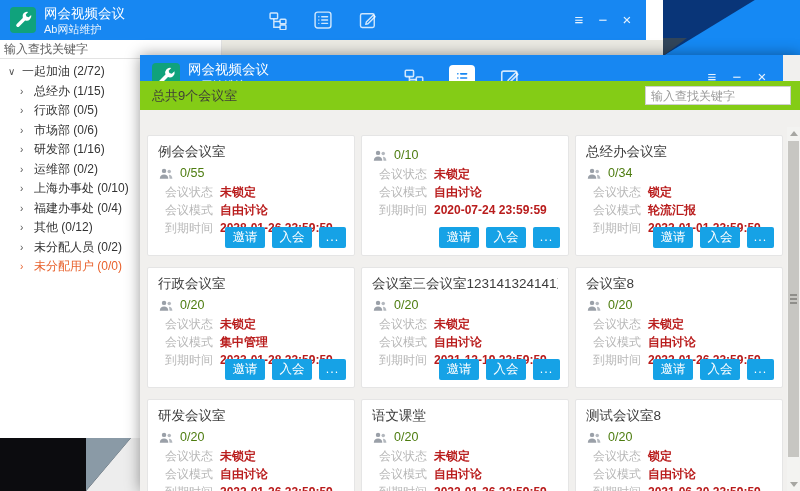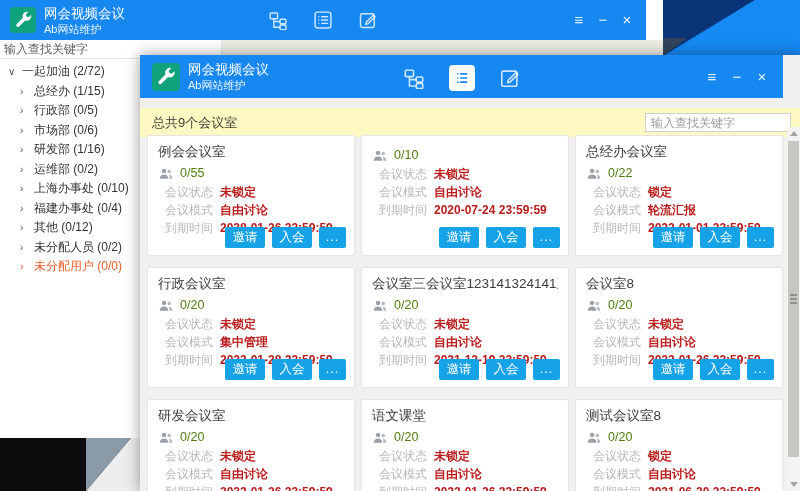--- a/index.html
+++ b/index.html
@@ -50,21 +50,21 @@
   
   .fg-window { position:absolute; left:140px; top:55px; width:660px; height:436px; background:#f1f0ee; box-shadow:0 0 14px rgba(0,0,0,.4); }
   .fg-window .titlebar { height:43px; }
   .fg-window .logo { left:12px; top:8px; width:28px; height:28px; }
   .fg-window .tb-text { left:48px; top:7px; }
   .fg-window .tb-icons { top:10px; gap:24px; }
   .fg-window .tb-icon { width:22px; height:22px; }
   .fg-window .tb-icon.active { width:26px; height:26px; padding:3px; }
   .fg-window .win-controls { right:14px; top:14px; gap:11px; }
   .fg-window .win-btn { width:14px; }
-  .toolbar { position:absolute; left:0; top:53px; width:100%; height:29px; background:#fef9c3; display:flex; align-items:center; }
+  .toolbar { position:absolute; left:0; top:26px; width:100%; height:29px; background:#84cc16; display:flex; align-items:center; }
   .summary { margin-left:12px; font-size:13px; color:#3f3f38; }
   .room-search { position:absolute; right:9px; top:5px; width:146px; height:19px; border:1px solid #cfcfcf; padding:0 5px; font-size:12px; color:#444; outline:none; font-family:inherit; background:#fff; }
   .room-search::placeholder { color:#9a9a9a; opacity:1; }
 
   .room-grid { position:absolute; left:0; top:72px; width:647px; bottom:0; overflow:hidden; padding:8px 0 0 7px; display:grid; grid-template-columns:repeat(3,208px); column-gap:6px; row-gap:11px; align-content:start; }
   .card { width:208px; height:121px; background:#fff; border:1px solid #e5e5e5; border-radius:2px; position:relative; padding:7px 10px; }
   .room-name { font-size:13.5px; color:#3c3c3c; white-space:nowrap; overflow:hidden; }
   .occ-row { display:flex; align-items:center; gap:6px; margin-top:4px; height:16px; }
   .occ-row svg { width:16px; height:13px; }
   .occ-val { font-size:12.5px; color:#4d7c0f; }
@@ -290,21 +290,21 @@
   </div>
       <div class="card">
     <div class="room-name">总经办会议室</div>
     <div class="occ-row">
       <svg viewBox="0 0 24 20" fill="#9aa0a8">
             <circle cx="9" cy="6" r="3.4"></circle>
             <path d="M2.5 17.5c0-3.6 2.9-5.9 6.5-5.9s6.5 2.3 6.5 5.9v.5h-13z"></path>
             <circle cx="17" cy="6.8" r="2.7" opacity=".75"></circle>
             <path d="M16.6 12c3 .2 5.1 2.4 5.1 5.4v.6h-4.2" opacity=".75"></path>
           </svg>
-      <span class="occ-val">0/22</span>
+      <span class="occ-val">0/34</span>
     </div>
     <div class="field-row">
       <span class="field-label">会议状态</span>
       <span class="field-value">锁定</span>
     </div>
     <div class="field-row">
       <span class="field-label">会议模式</span>
       <span class="field-value">轮流汇报</span>
     </div>
     <div class="field-row">

